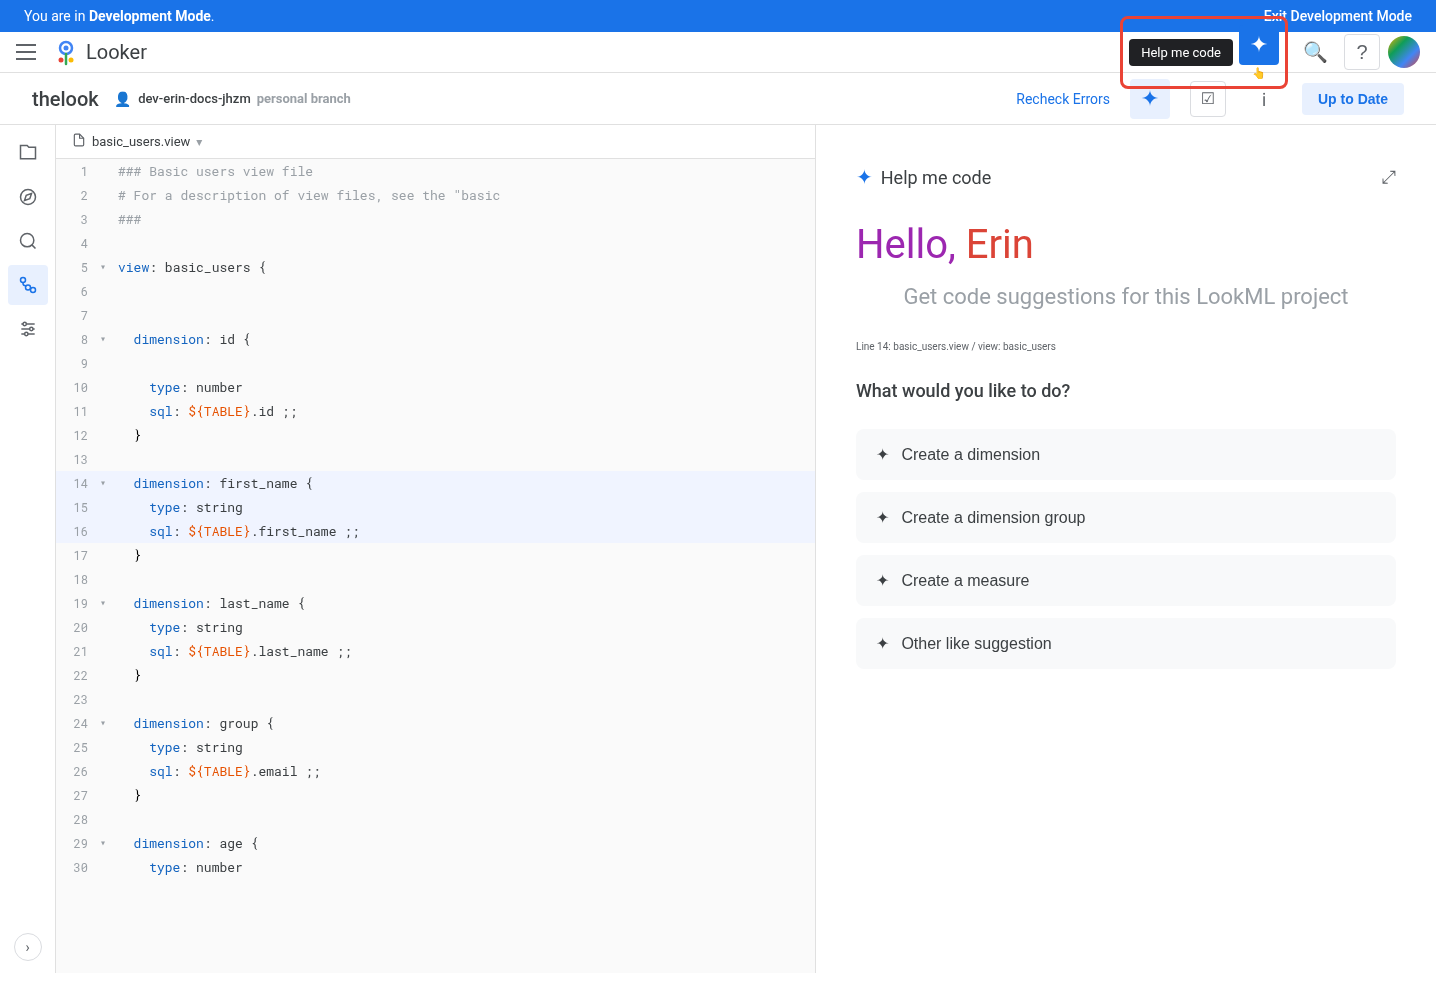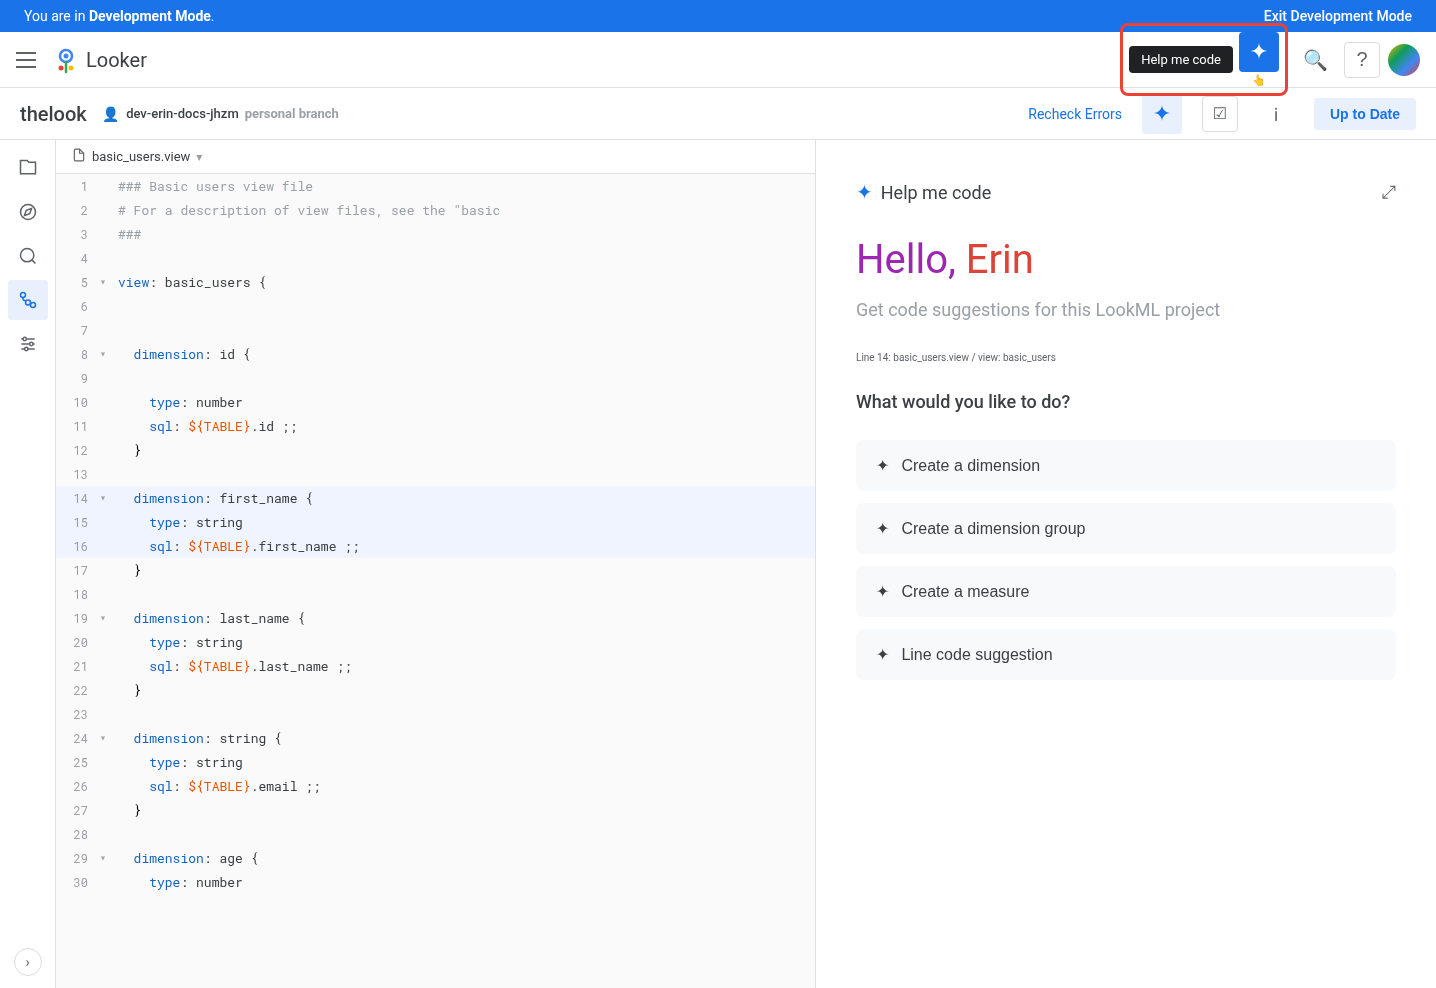--- a/index.html
+++ b/index.html
@@ -20,21 +20,21 @@
       font-weight: 500;
       cursor: pointer;
       text-decoration: none;
     }
 
     
     .top-nav {
       display: flex;
       align-items: center;
       padding: 0 16px;
-      height: 56px;
+      height: 41px;
       border-bottom: 1px solid #e0e0e0;
       background: #fff;
       position: relative;
     }
     .hamburger {
       width: 24px;
       height: 24px;
       display: flex;
       flex-direction: column;
       justify-content: center;
@@ -84,21 +84,21 @@
       height: 32px;
       border-radius: 50%;
       background: linear-gradient(135deg, #f4b400, #0f9d58, #4285f4, #db4437);
       cursor: pointer;
     }
 
     
     .sub-nav {
       display: flex;
       align-items: center;
-      padding: 0 20px;
+      padding: 0 32px;
       height: 52px;
       border-bottom: 1px solid #e0e0e0;
       background: #fff;
       gap: 16px;
     }
     .project-name {
       font-size: 20px;
       font-weight: 500;
       color: #3c4043;
     }
@@ -339,24 +339,25 @@
       font-weight: 400;
       margin-bottom: 16px;
     }
     .hello-name {
       color: #db4437;
     }
     .hello-greeting {
       color: #9c27b0;
     }
     .suggestion-subtitle {
-      font-size: 18px;
+      font-size: 22px;
       color: #9aa0a6;
       margin-bottom: 32px;
       font-weight: 400;
+      text-align: center;
     }
     .context-line {
       font-size: 10px;
       color: #5f6368;
       margin-bottom: 28px;
     }
     .what-to-do {
       font-size: 18px;
       color: #3c4043;
       font-weight: 500;
@@ -617,21 +618,21 @@
           <span class="code-text">  }</span>
         </div>
         <div class="code-line">
           <span class="line-num">23</span>
           <span class="line-arrow"></span>
           <span class="code-text"></span>
         </div>
         <div class="code-line">
           <span class="line-num">24</span>
           <span class="line-arrow">▾</span>
-          <span class="code-text">  <span class="c-prop">dimension</span><span class="c-default">: </span><span class="c-default">string {</span></span>
+          <span class="code-text">  <span class="c-prop">dimension</span><span class="c-default">: </span><span class="c-default">group {</span></span>
         </div>
         <div class="code-line">
           <span class="line-num">25</span>
           <span class="line-arrow"></span>
           <span class="code-text">    <span class="c-prop">type</span><span class="c-default">: string</span></span>
         </div>
         <div class="code-line">
           <span class="line-num">26</span>
           <span class="line-arrow"></span>
           <span class="code-text">    <span class="c-prop">sql</span><span class="c-default">: </span><span class="c-var">${TABLE}</span><span class="c-default">.email ;;</span></span>
@@ -685,18 +686,18 @@
         <button class="suggestion-btn">
           <span class="btn-sparkle">✦</span>
           <span>Create a dimension group</span>
         </button>
         <button class="suggestion-btn">
           <span class="btn-sparkle">✦</span>
           <span>Create a measure</span>
         </button>
         <button class="suggestion-btn">
           <span class="btn-sparkle">✦</span>
-          <span>Line code suggestion</span>
+          <span>Other like suggestion</span>
         </button>
       </div>
   </div>
 
 </div>
 
 </body></html>

